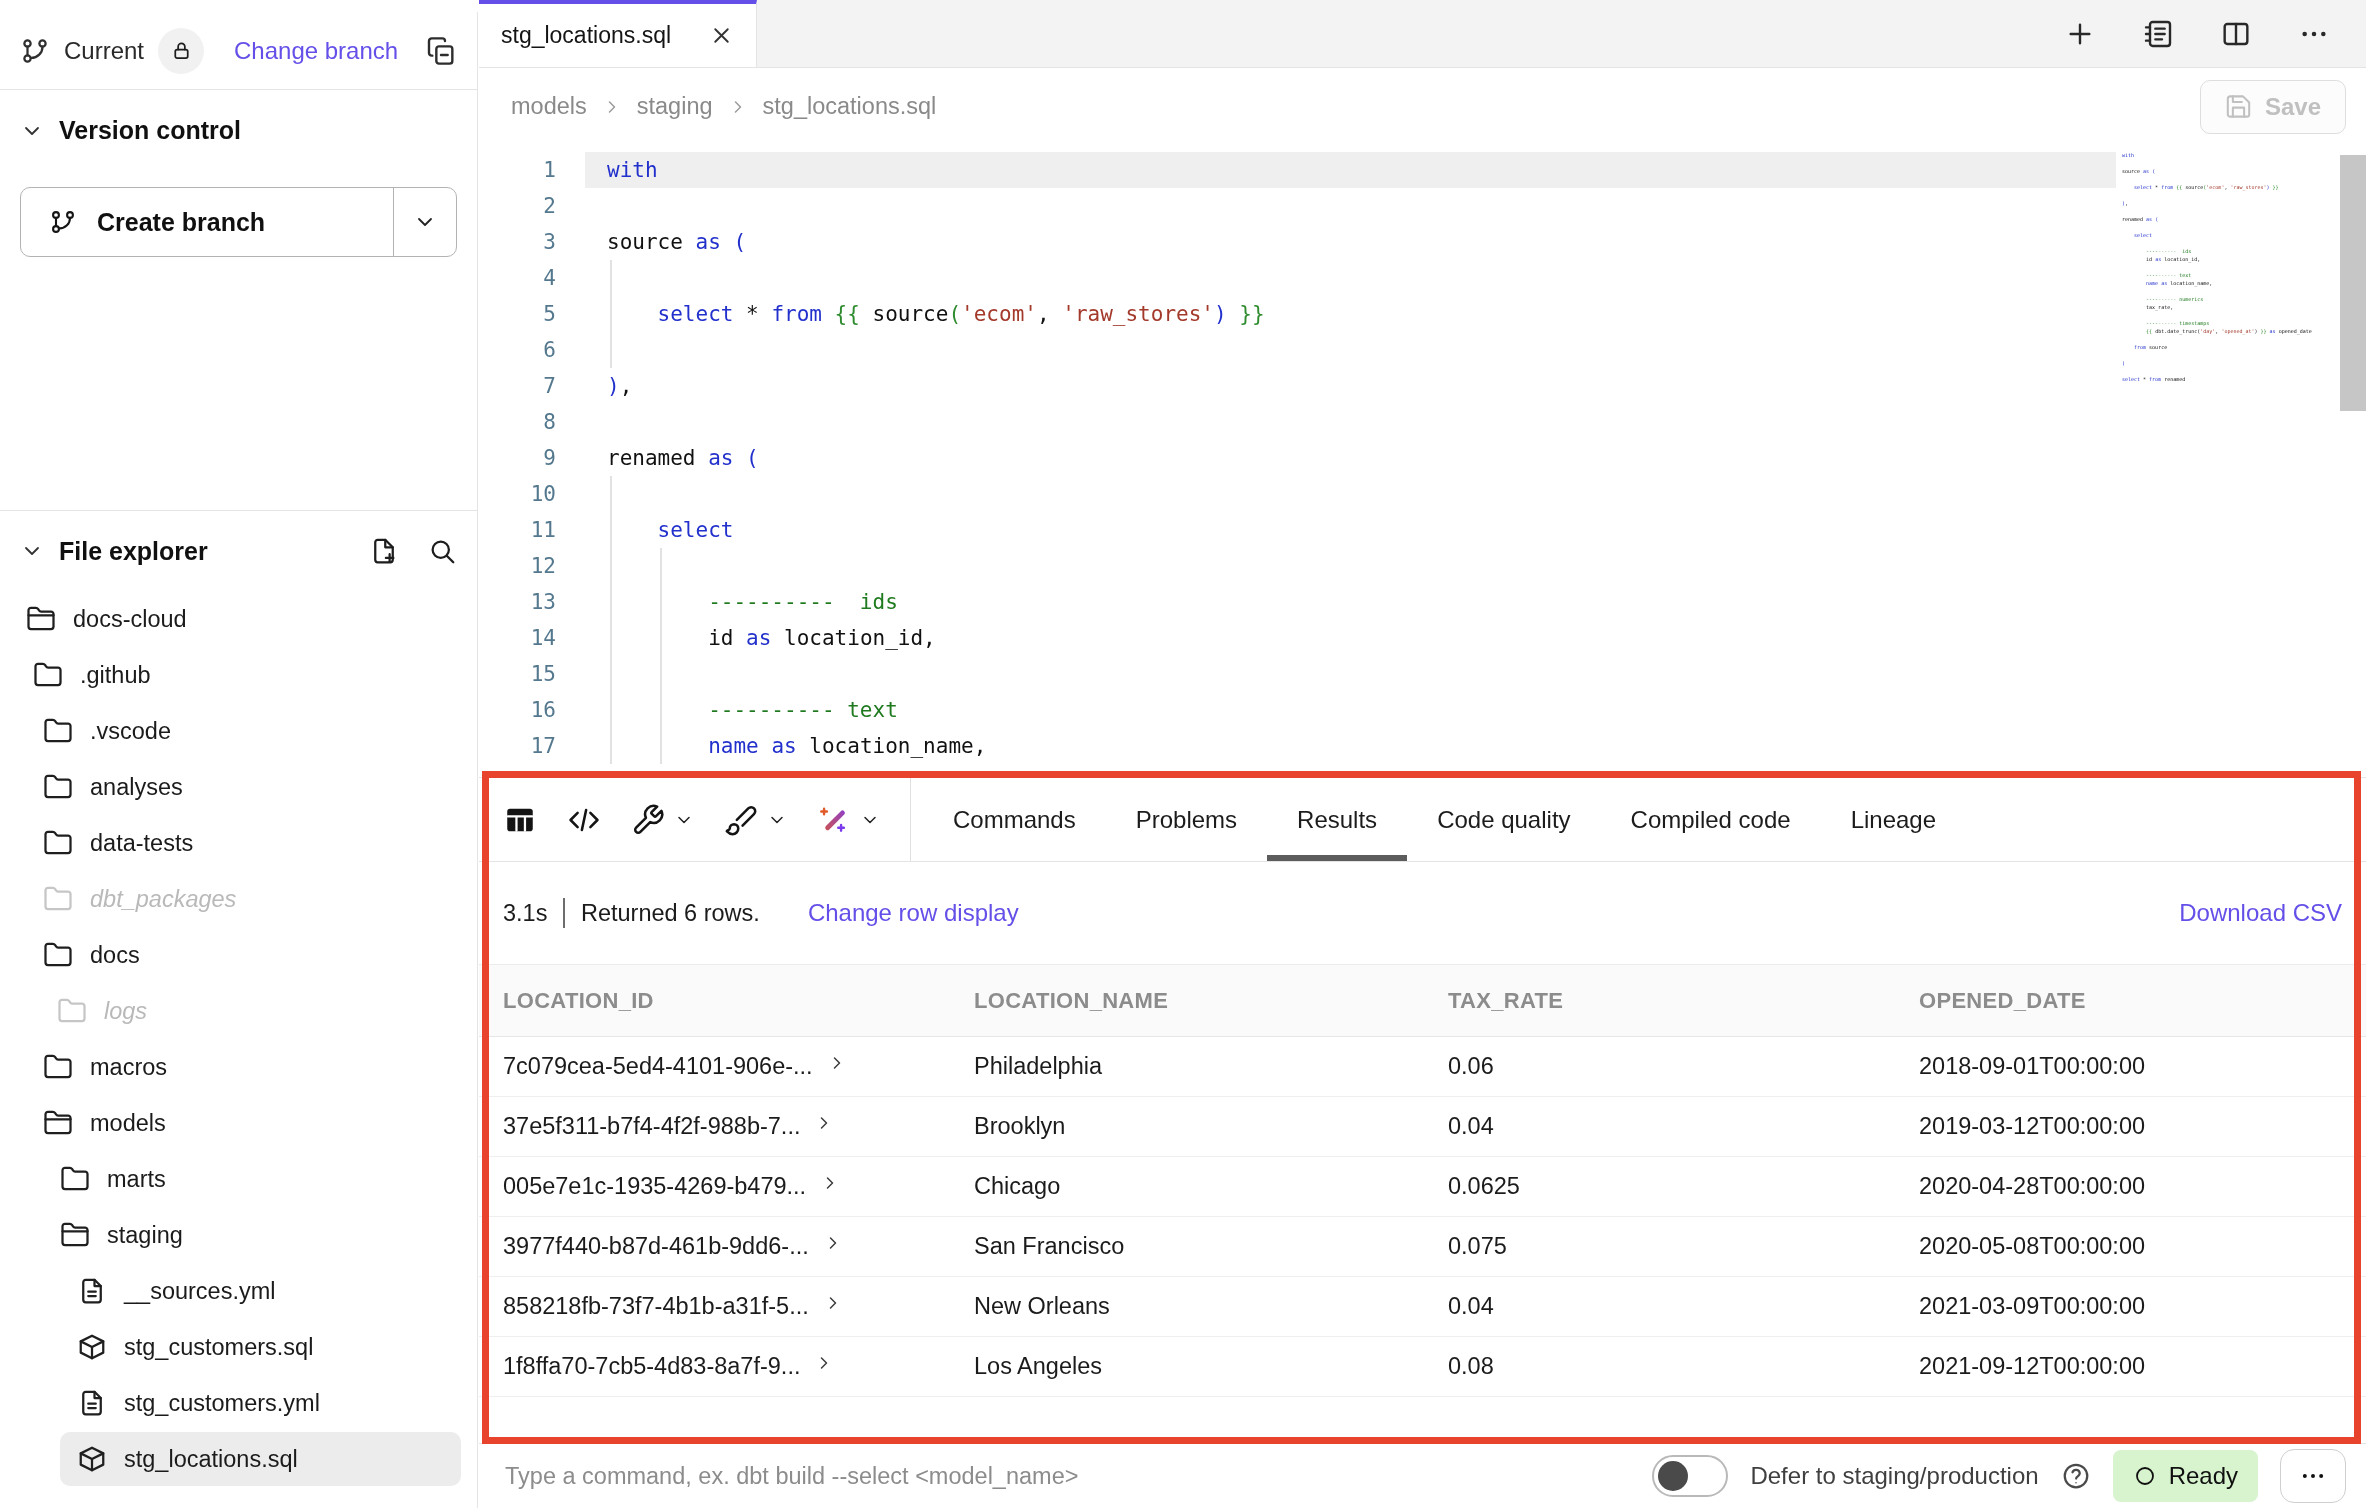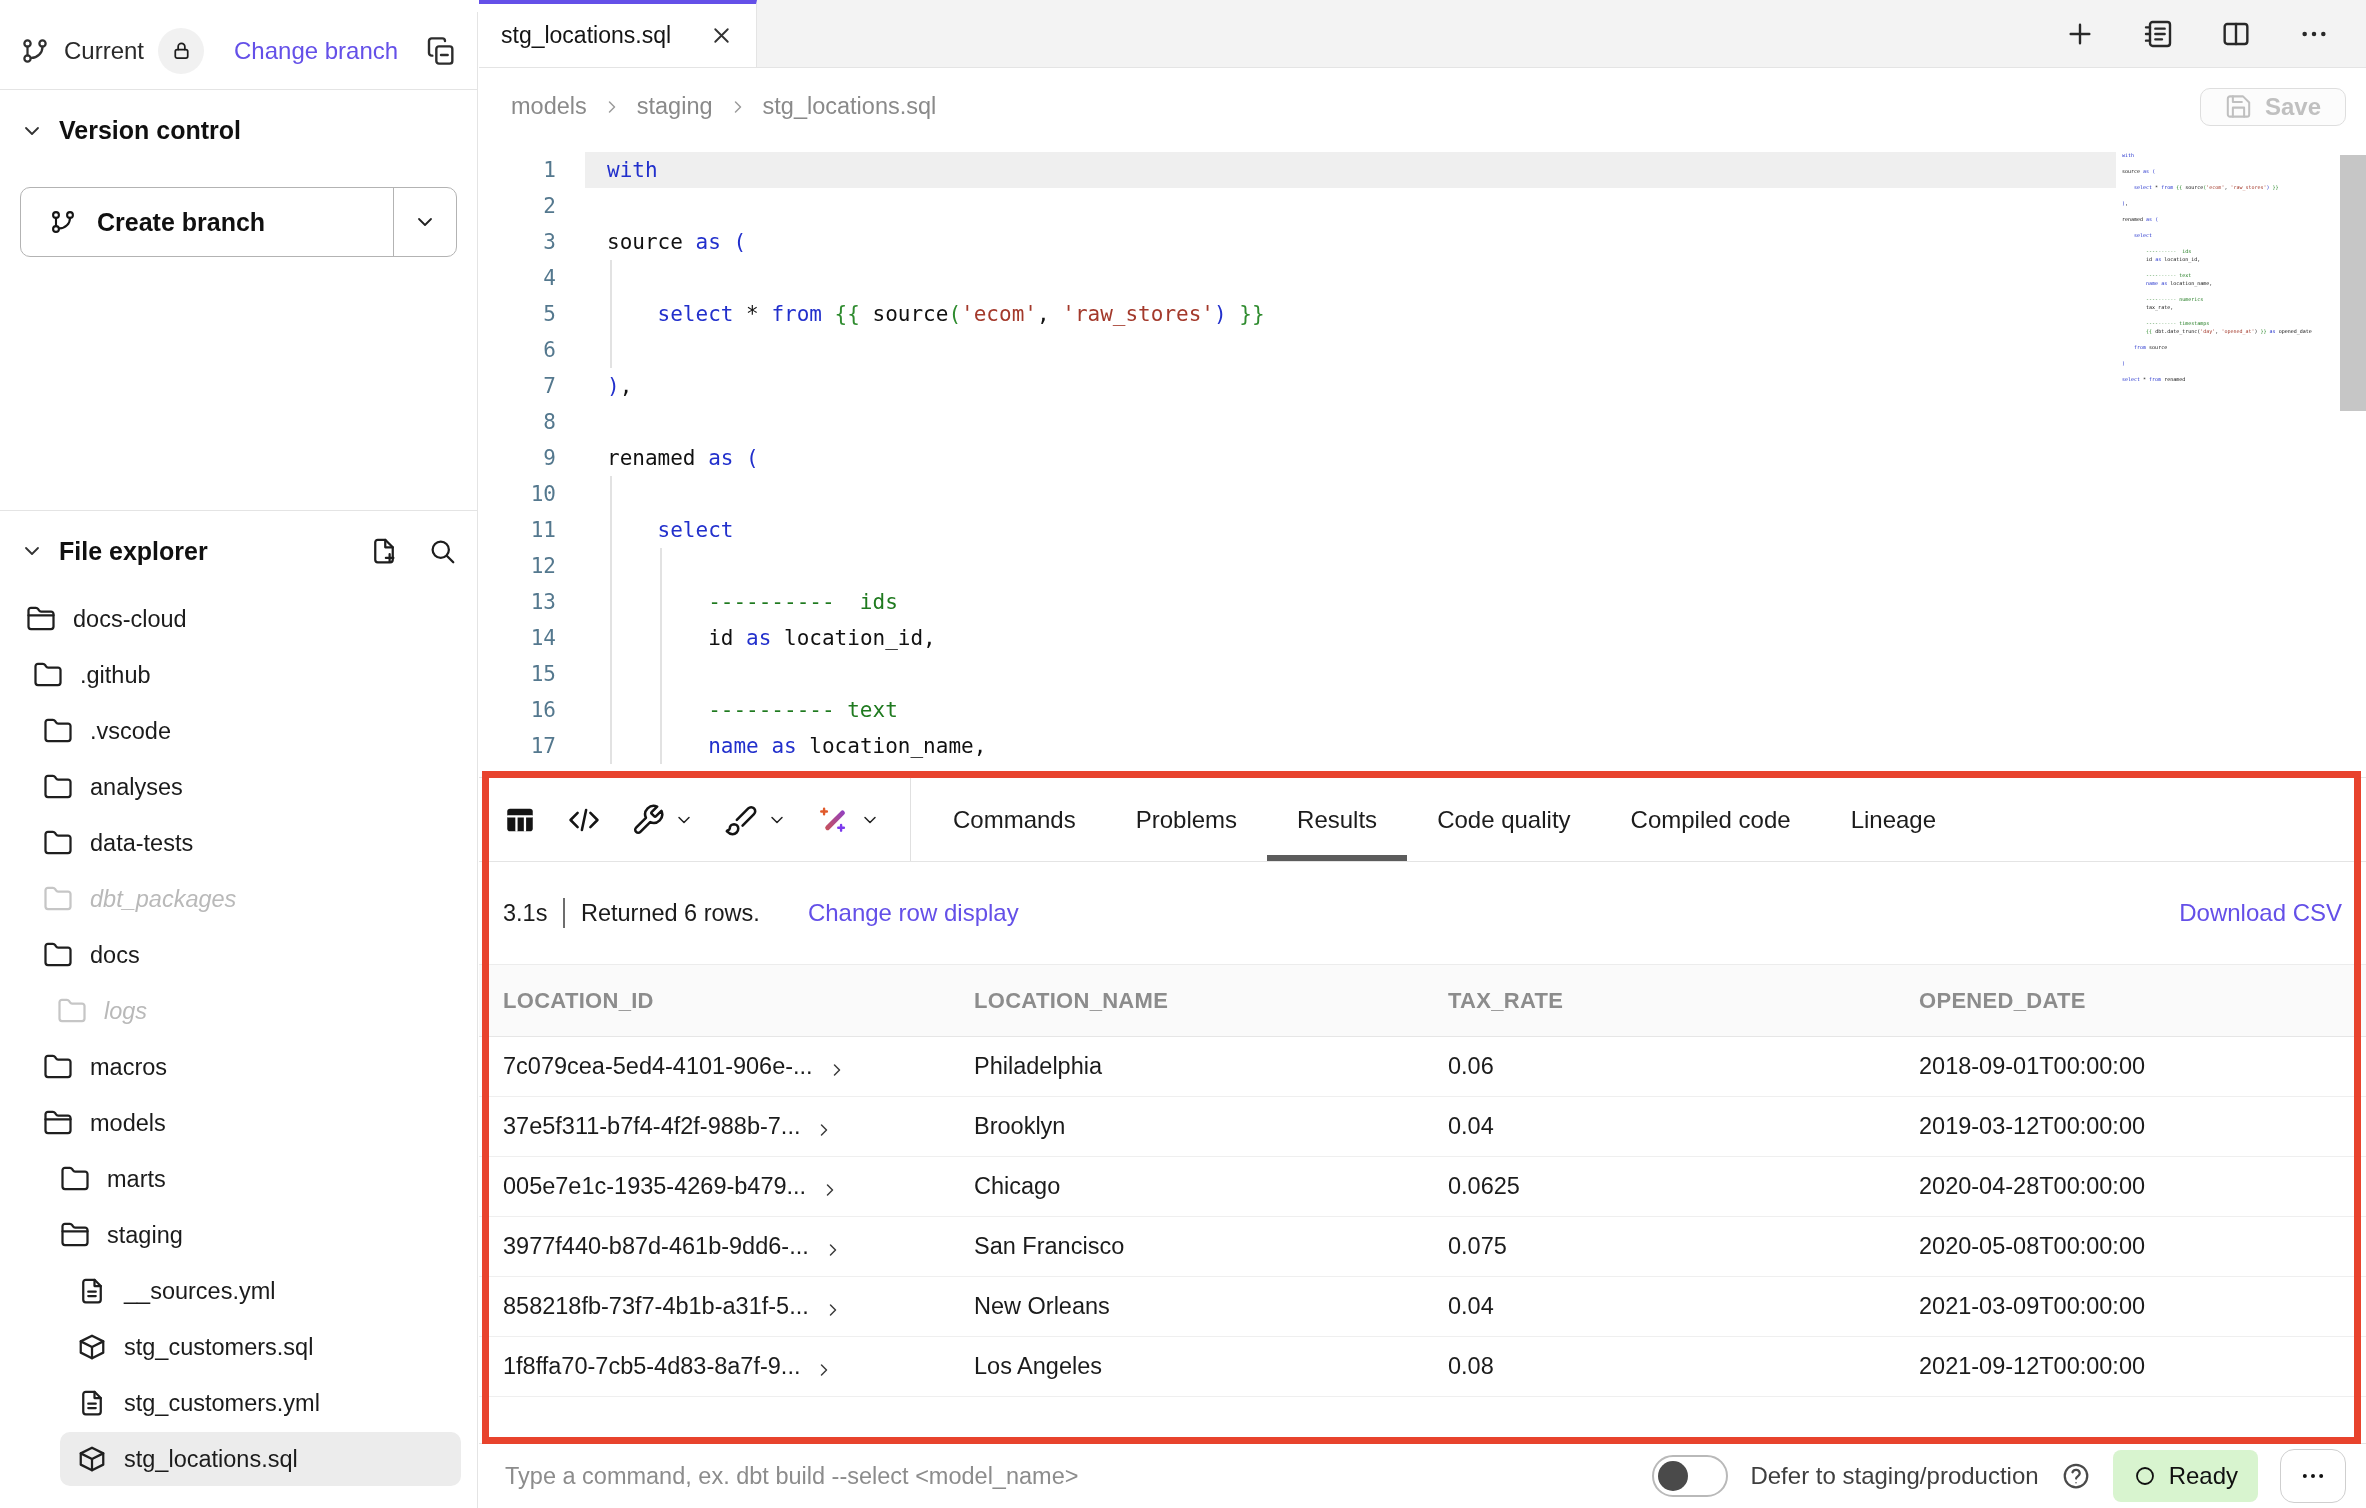--- a/index.html
+++ b/index.html
@@ -57,21 +57,21 @@
   .tab-label{flex:1;white-space:nowrap}
   .tab-close{width:25px;height:25px;color:#333;background:none;border:none;padding:0}
   .tab-close .ic{width:25px;height:25px}
   .tab-actions{margin-left:auto;display:flex;align-items:center;gap:46px;padding-right:36px}
   .tab-actions button{width:32px;height:32px;color:#282828;background:none;border:none;padding:0}
   .tab-actions .ic{width:32px;height:32px}
 
   .breadcrumb-row{height:77px;display:flex;align-items:center;padding:0 20px 0 32px;flex:none;background:#fff}
   .breadcrumb{display:flex;align-items:center;gap:15px;font-size:23.5px;color:#8a8a8a}
   .crumb-sep{width:20px;height:20px;color:#9b9b9b}
-  .save-btn{margin-left:auto;height:38px;border:1.5px solid #dedede;border-radius:10px;background:#fcfcfc;color:#c0c0c0;
+  .save-btn{margin-left:auto;height:54px;border:1.5px solid #dedede;border-radius:10px;background:#fcfcfc;color:#c0c0c0;
             font-size:24px;font-weight:600;display:flex;align-items:center;gap:13px;padding:0 24px}
   .save-btn .ic{width:27px;height:27px}
 
   .editor{position:relative;flex:1;overflow:hidden;font-family:"DejaVu Sans Mono",monospace;font-size:21px;line-height:36px}
   .gutter{position:absolute;left:0;top:7px;width:77px;text-align:right;color:var(--lineno)}
   .lineno{height:36px}
   .code-area{position:absolute;left:106px;top:7px;right:250px}
   .code-line{height:36px;white-space:pre;padding-left:22px}
   .code-line.current{background:#efefef}
   .tk-k{color:var(--kw)} .tk-s{color:var(--str)} .tk-c{color:var(--cmt)}
@@ -100,21 +100,21 @@
   .ri-elapsed,.ri-returned{font-size:23.5px;color:#1b1b1b}
   .ri-sep{width:1.5px;height:30px;background:#6d6d6d;margin:0 16px}
   .ri-change{color:var(--accent);font-size:24px;font-weight:500;margin-left:48px;background:none;border:none;padding:0}
   .ri-download{margin-left:auto;color:var(--accent);font-size:24px;font-weight:500;background:none;border:none;padding:0}
 
   .results-table{width:100%;border-collapse:collapse;table-layout:fixed}
   .results-table th{height:72px;background:#fafafa;border-top:1px solid #ececec;border-bottom:1px solid #e6e6e6;
     color:#8c8c8c;font-size:22px;font-weight:600;text-align:left;letter-spacing:.3px}
   .results-table th:first-child,.results-table td:first-child{padding-left:24px}
   .results-table td{height:60px;border-bottom:1px solid #efefef;font-size:23.5px;color:#1b1b1b}
-  .id-cell{display:flex;align-items:flex-end;gap:14px}
+  .id-cell{display:flex;align-items:flex-start;gap:14px}
   .expander{width:20px;height:20px;color:#3c3c3c;background:none;border:none;padding:0}
   .expander .ic{width:20px;height:20px}
 
   .annotation{position:absolute;left:482px;top:771px;width:1879px;height:673px;border:7px solid var(--annotation);pointer-events:none;z-index:50}
 
   
   .command-bar{height:65px;border-top:1px solid var(--border);display:flex;align-items:center;padding:0 20px 0 24px;flex:none;background:#fff}
   .cmd-input{flex:1;border:none;outline:none;font-size:23.5px;font-family:inherit;color:#1b1b1b;background:none}
   .cmd-input::placeholder{color:#8c8c8c}
   .cmd-right{display:flex;align-items:center;gap:22px}

